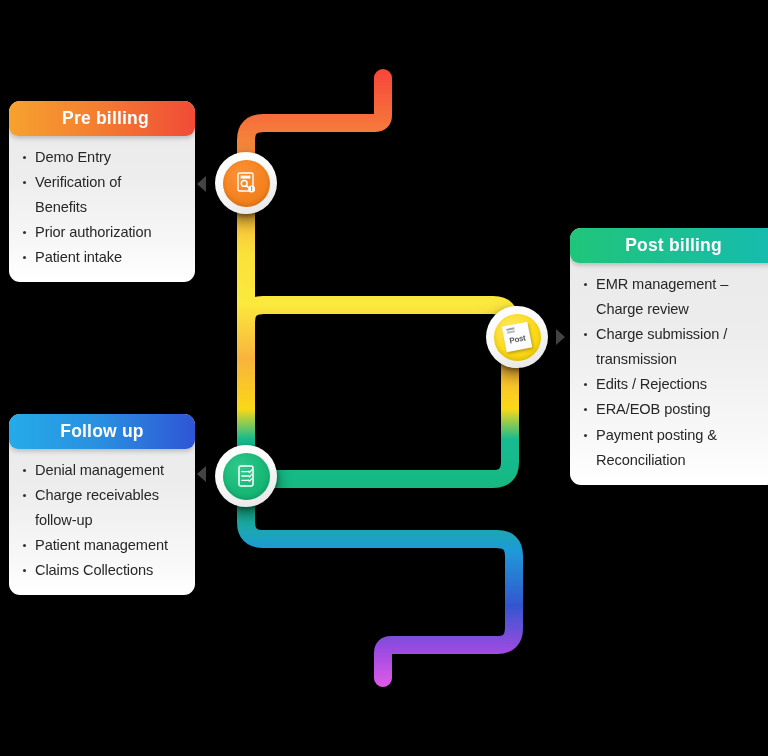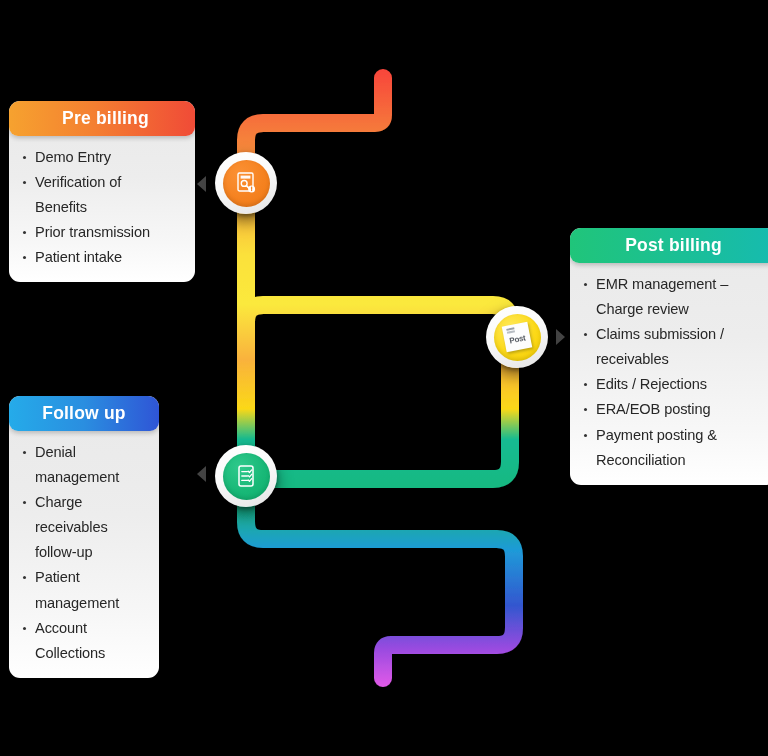--- a/index.html
+++ b/index.html
@@ -79,21 +79,21 @@
     left: 4px;
     top: 11px;
     width: 3px;
     height: 3px;
     border-radius: 50%;
     background: #333333;
   }
 
   
   #card-pre     { left: 9px;  top: 101px; width: 186px; }
-  #card-follow  { left: 9px;  top: 396px; width: 150px; }
+  #card-follow  { left: 9px;  top: 414px; width: 186px; }
   #card-post    { left: 570px; top: 228px; width: 207px; }
 
   #card-pre    .card-header { background: linear-gradient(90deg, #f6a22f 0%, #f47f31 46%, #f04b37 100%); padding-left: 7px; }
   #card-follow .card-header { background: linear-gradient(90deg, #25abe9 0%, #2a8ee0 50%, #2f55d6 100%); }
   #card-post   .card-header { background: linear-gradient(90deg, #20c57a 0%, #1bbf96 55%, #16bbb0 100%); }
 
   
   .arrow {
     position: absolute;
     width: 0; height: 0;
@@ -265,44 +265,44 @@
   <div class="arrow arrow-left" id="arrow-pre"></div>
   <div class="arrow arrow-left" id="arrow-follow"></div>
   <div class="arrow arrow-right" id="arrow-post"></div>
 
   <div class="card" id="card-pre">
     <div class="card-header">Pre billing</div>
     <div class="card-body">
       <ul class="bullets">
         <li>Demo Entry</li>
         <li>Verification of Benefits</li>
-        <li>Prior transmission</li>
+        <li>Prior authorization</li>
         <li>Patient intake</li>
       </ul>
     </div>
   </div>
 
   <div class="card" id="card-post">
     <div class="card-header">Post billing</div>
     <div class="card-body">
       <ul class="bullets">
         <li>EMR management – Charge review</li>
-        <li>Claims submission  / receivables</li>
+        <li>Charge submission  / transmission</li>
         <li>Edits / Rejections</li>
         <li>ERA/EOB posting</li>
         <li>Payment posting &amp; Reconciliation</li>
       </ul>
     </div>
   </div>
 
   <div class="card" id="card-follow">
     <div class="card-header">Follow up</div>
     <div class="card-body">
       <ul class="bullets">
         <li>Denial management</li>
         <li>Charge receivables follow-up</li>
         <li>Patient management</li>
-        <li>Account Collections</li>
+        <li>Claims Collections</li>
       </ul>
     </div>
   </div>
 
 </div>
 
 </body></html>

